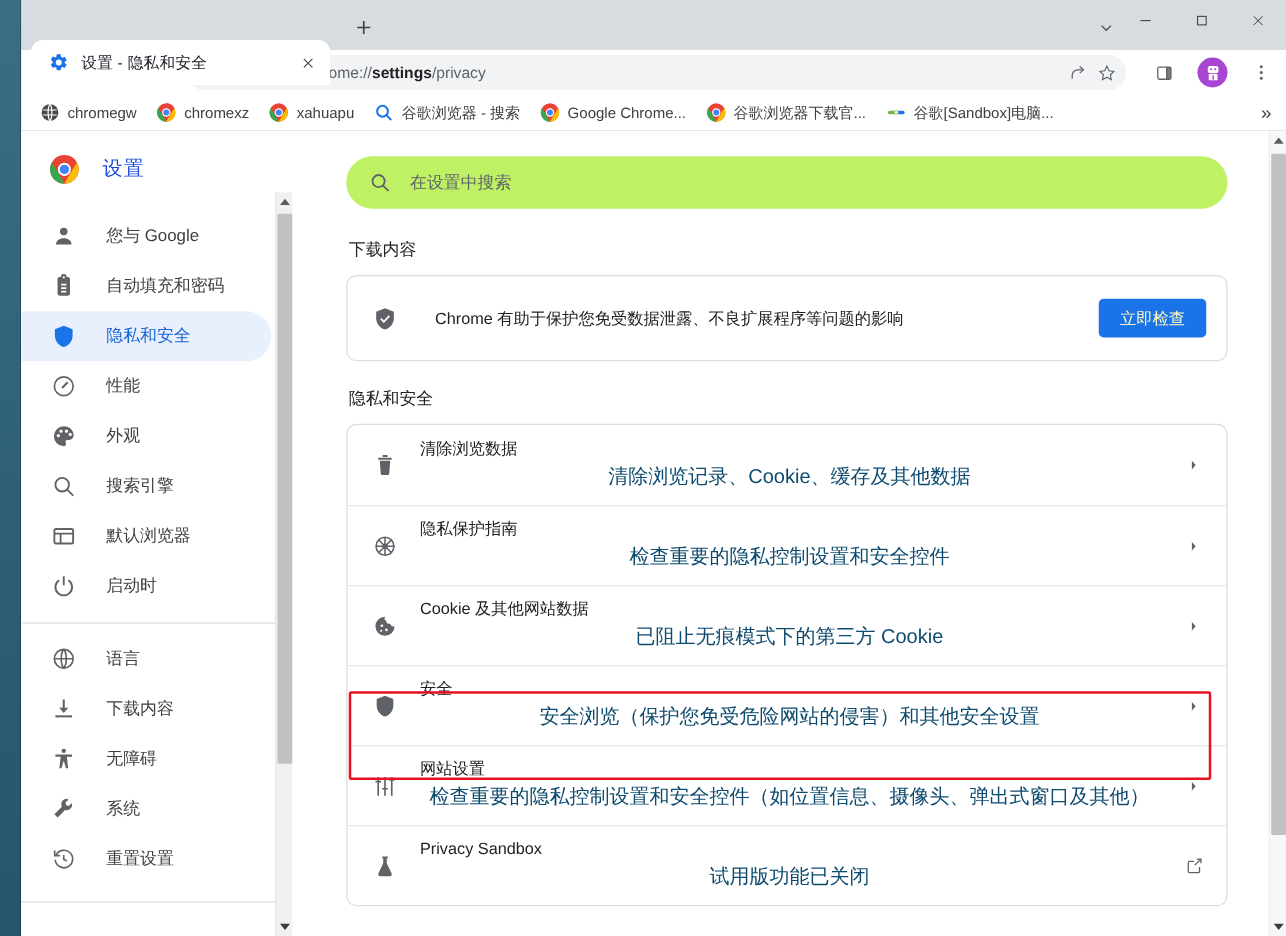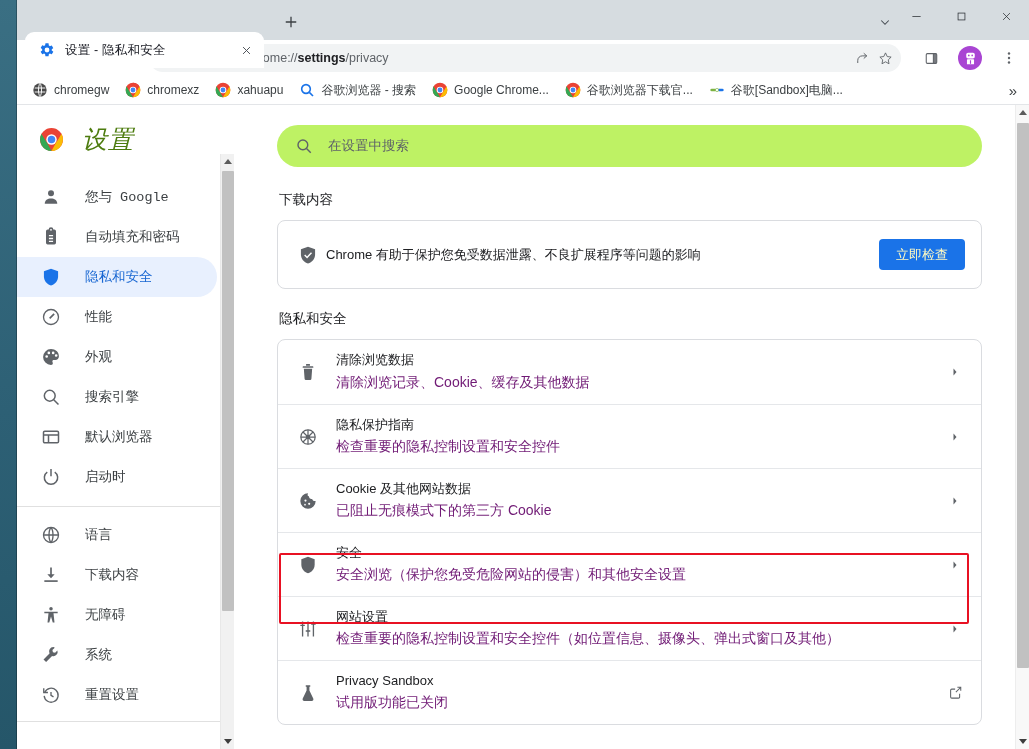--- a/index.html
+++ b/index.html
@@ -120,26 +120,26 @@
 
   
   .sidebar {
     width: 217px; flex: 0 0 217px; background: #fff; position: relative;
     padding-top: 0;
   }
   .brand {
     display: flex; align-items: center; gap: 18px; padding: 18px 0 14px 22px;
   }
   .brand-logo { width: 25px; height: 25px; flex: 0 0 25px; }
-  .brand-title { font-size: 25px; color: #4d7c0f; letter-spacing: 1px; font-style: italic; }
+  .brand-title { font-size: 16px; color: #1d4ed8; letter-spacing: 1px; }
   .nav { padding-top: 7px; }
   .navitem {
     display: flex; align-items: center; height: 40px;
     padding-left: 24px; gap: 24px; color: #3c4043;
-    border-radius: 0 20px 20px 0; margin-right: 17px; font-family: Liberation Mono, monospace;
+    border-radius: 0 20px 20px 0; margin-right: 17px;
   }
   .navitem .ni-ico { width: 20px; height: 20px; flex: 0 0 20px; color: #5f6368; }
   .navitem .ni-label { font-size: 13.5px; white-space: nowrap; }
   .navitem.active { background: #e8f0fe; }
   .navitem.active .ni-label { color: #1967d2; }
   .navitem.active .ni-ico { color: #1a73e8; }
   .nav-div { height: 1px; background: #e0e0e0; margin: 9px 0 8px 0; }
   .sidebar-scroll {
     position: absolute; right: 0; top: 49px; bottom: 0; width: 14px;
     background: #f1f1f1; border-left: 1px solid #e8e8e8;
@@ -174,41 +174,41 @@
 
   .content { padding: 24px 47px 0 43px; }
   .sec-title {
     font-size: 13.5px; color: #202124; padding: 0 0 11px 2px;
   }
   .card {
     background: #fff; border: 1px solid #dadce0; border-radius: 8px;
     overflow: hidden;
   }
   .safety {
-    display: flex; align-items: center; height: 67px; padding: 0 16px 0 20px; gap: 8px;
+    display: flex; align-items: center; height: 67px; padding: 0 16px 0 20px; gap: 30px;
   }
   .safety .sh-ico { width: 20px; height: 20px; flex: 0 0 20px; color: #5f6368; }
   .safety .sh-text { flex: 1 1 auto; font-size: 13px; color: #202124; }
   .btn-primary {
     background: #1a73e8; color: #fef9c3; border: none; border-radius: 4px;
     height: 31px; padding: 0 17px; font-size: 13px;
     font-family: "Liberation Sans", sans-serif;
   }
   .sec-gap { height: 21px; }
 
   .row {
     display: flex; align-items: center; min-height: 64px;
     padding: 0 16px 0 20px; gap: 18px; border-top: 1px solid #e5e7ea;
     position: relative;
   }
   .row:first-child { border-top: none; }
   .row .r-ico { width: 20px; height: 20px; flex: 0 0 20px; color: #5f6368; }
   .row .r-body { flex: 1 1 auto; min-width: 0; }
   .row .r-title { font-size: 13px; color: #202124; line-height: 1.55; }
-  .row .r-sub { font-size: 14px; color: #701a75; line-height: 1.65; }
+  .row .r-sub { font-size: 16px; color: #0c4a6e; line-height: 1.65; text-align: center; }
   .row .r-end { width: 20px; height: 20px; flex: 0 0 20px; color: #5f6368;
     display: flex; align-items: center; justify-content: center; }
 
   
   .annot {
     position: absolute; left: 279px; top: 553px; width: 690px; height: 71px;
     border: 2px solid #e81123; border-radius: 2px; pointer-events: none;
     z-index: 6;
   }
 

